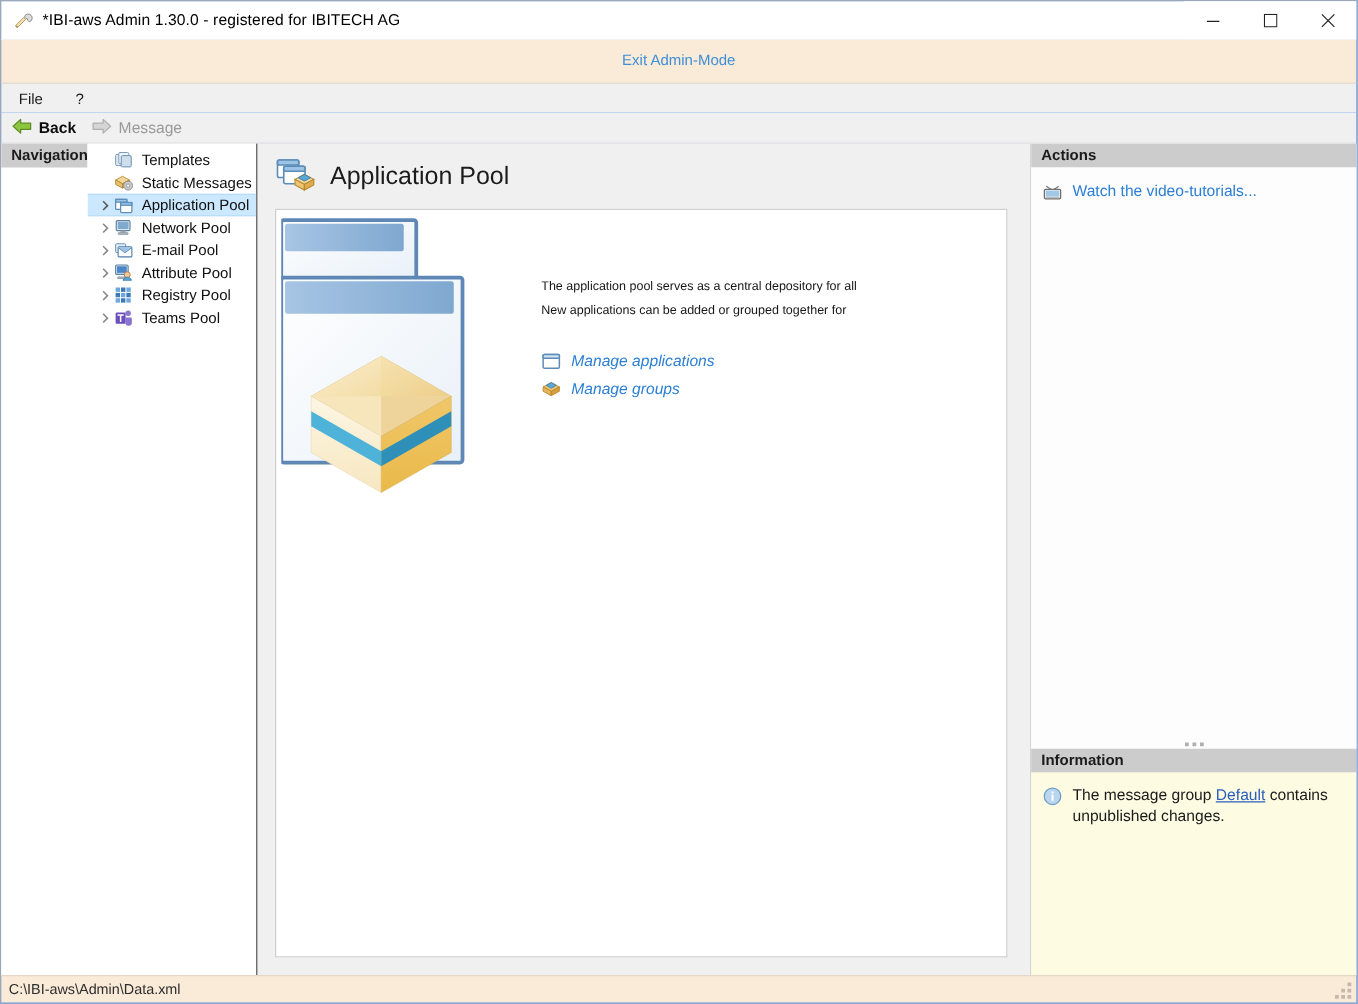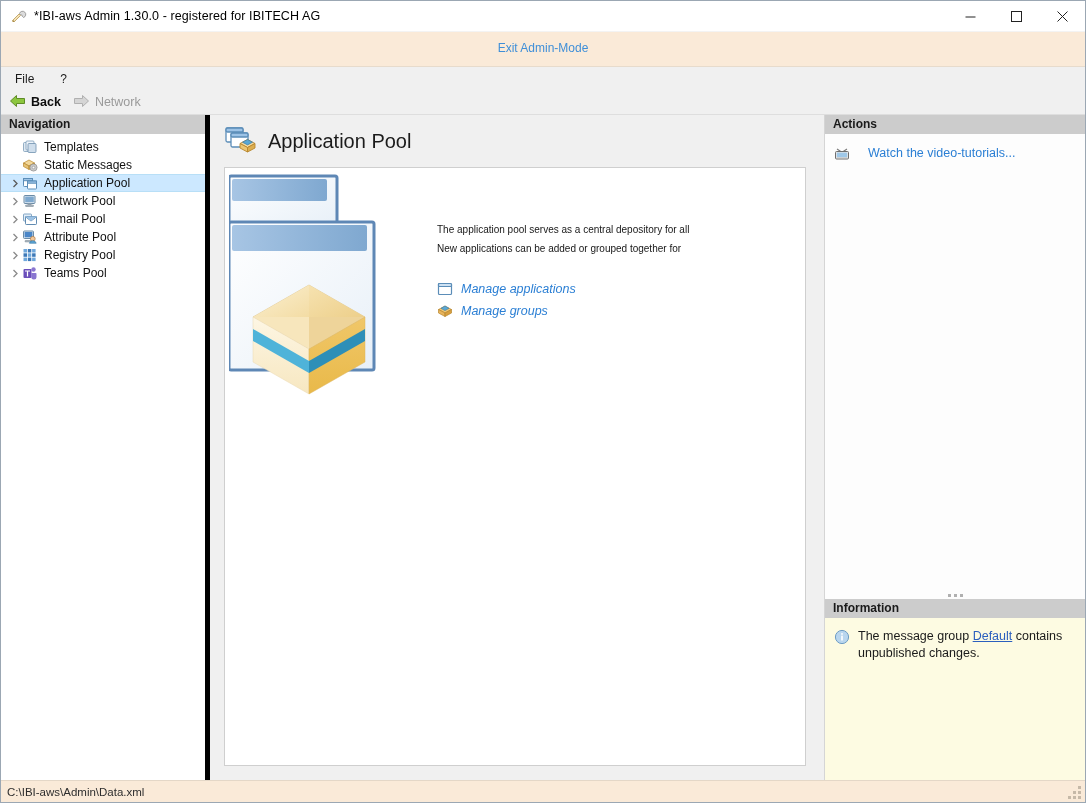--- a/index.html
+++ b/index.html
@@ -122,23 +122,23 @@
     display: flex;
     min-height: 0;
     background: #f0f0f0;
   }
 
   
   .nav-panel {
     width: 204px;
     flex: 0 0 204px;
     display: flex;
-    flex-direction: column;
+    flex-direction: row;
     background: #ffffff;
-    border-right: 5px solid #000000;
+    border-right: 1px solid #000000;
     min-height: 0;
   }
   .panel-header {
     background: #cccccc;
     height: 19px;
     line-height: 19px;
     font-size: 12px;
     font-weight: bold;
     color: #1a1a1a;
     padding-left: 8px;
@@ -285,21 +285,20 @@
     background: #fdfdfd;
     padding-top: 9px;
     position: relative;
   }
   .action-row {
     display: flex;
     align-items: center;
     padding-left: 9px;
     height: 20px;
     cursor: pointer;
-    gap: 10px;
   }
   .action-icon {
     width: 16px; height: 16px;
     margin-right: 8px;
     flex: 0 0 16px;
     position: relative;
   }
   .action-text {
     font-size: 12.5px;
     color: #2b7fd4;
@@ -432,21 +431,21 @@
         </svg>
       </span>
       <span class="lbl">Back</span>
     </div>
     <div class="nav-btn forward">
       <span>
         <svg width="17" height="14" viewBox="0 0 17 14">
           <path d="M9.5 1.5 L15.5 7 L9.5 12.5 L9.5 9.5 L1.5 9.5 L1.5 4.5 L9.5 4.5 Z" fill="#d5d5d5" stroke="#b0b0b0" stroke-width="1" stroke-linejoin="round"></path>
         </svg>
       </span>
-      <span class="lbl">Network</span>
+      <span class="lbl">Message</span>
     </div>
   </div>
 
   <div class="body-row">
 
     <div class="nav-panel">
       <div class="panel-header">Navigation</div>
       <div class="nav-list">
 
 

